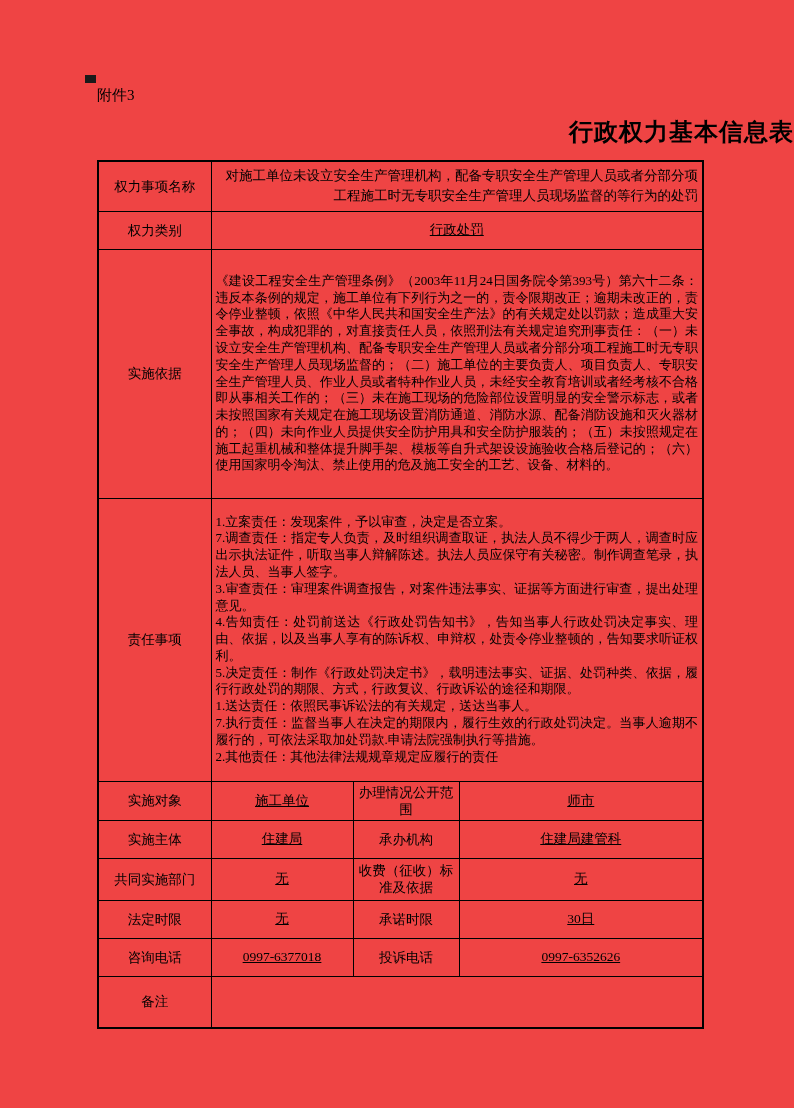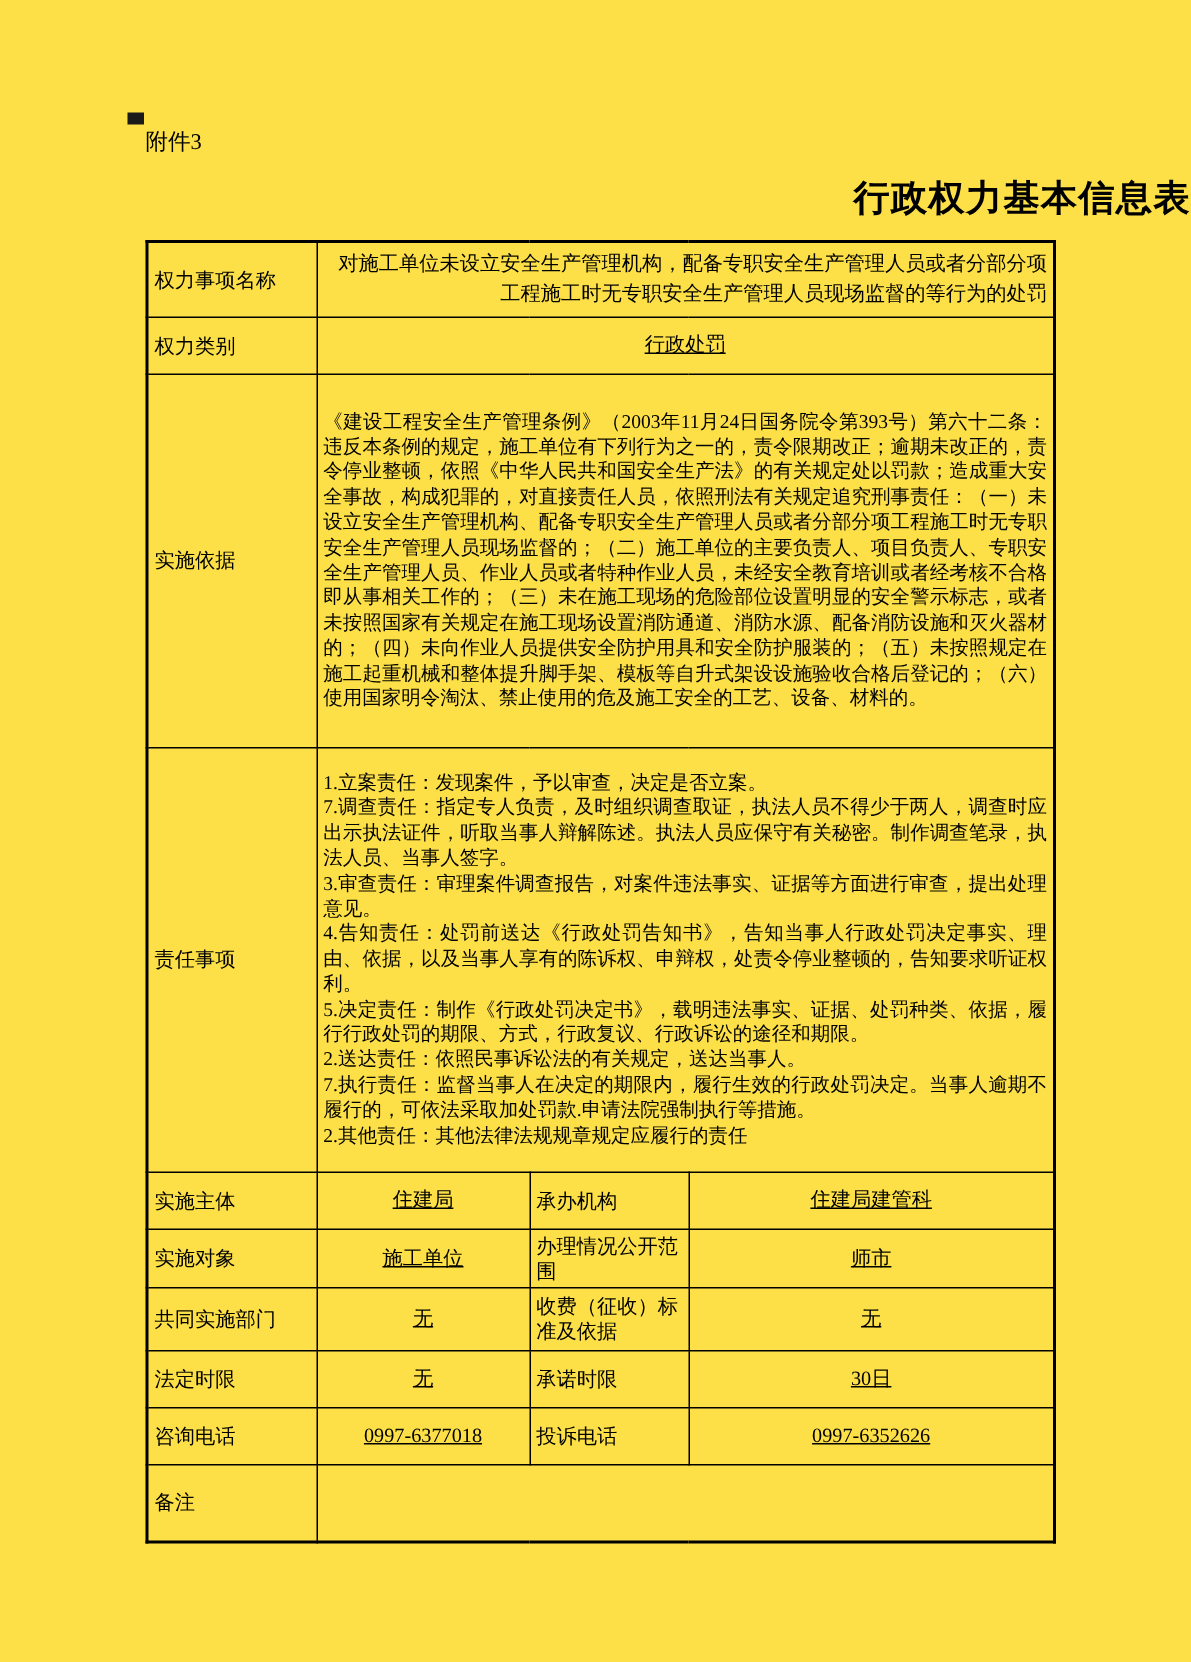--- a/index.html
+++ b/index.html
@@ -1,20 +1,20 @@
 <!DOCTYPE html>
 <html><head>
 <meta charset="utf-8">
 <style>
   html, body { margin: 0; padding: 0; background: #ffffff; }
   .page {
     position: relative;
     width: 794px;
     height: 1108px;
-    background: #fde047;
+    background: #ef4444;
     color: #000000;
     font-family: "Liberation Serif", "DejaVu Serif", serif;
     overflow: hidden;
     box-sizing: border-box;
   }
   .speck {
     position: absolute;
     left: 85px; top: 75px;
     width: 11px; height: 8px;
     background: #1a1a1a;
@@ -43,20 +43,21 @@
     table-layout: fixed;
   }
   table.info td {
     border: 1px solid #000;
     vertical-align: middle;
     overflow: hidden;
     padding: 2px 4px;
     box-sizing: border-box;
   }
   td.lbl {
+    text-align: center;
     font-size: 13.5px;
     line-height: 17px;
     padding: 2px 1px;
   }
   td.val-center {
     text-align: center;
     font-size: 13.5px;
     line-height: 18px;
     text-decoration: underline;
   }
@@ -110,38 +111,38 @@
     </tr>
 
     <tr style="height:283px">
       <td class="lbl">责任事项</td>
       <td class="val-long" colspan="3">
         <div>1.立案责任：发现案件，予以审查，决定是否立案。</div>
         <div>7.调查责任：指定专人负责，及时组织调查取证，执法人员不得少于两人，调查时应出示执法证件，听取当事人辩解陈述。执法人员应保守有关秘密。制作调查笔录，执法人员、当事人签字。</div>
         <div>3.审查责任：审理案件调查报告，对案件违法事实、证据等方面进行审查，提出处理意见。</div>
         <div>4.告知责任：处罚前送达《行政处罚告知书》，告知当事人行政处罚决定事实、理由、依据，以及当事人享有的陈诉权、申辩权，处责令停业整顿的，告知要求听证权利。</div>
         <div>5.决定责任：制作《行政处罚决定书》，载明违法事实、证据、处罚种类、依据，履行行政处罚的期限、方式，行政复议、行政诉讼的途径和期限。</div>
-        <div>2.送达责任：依照民事诉讼法的有关规定，送达当事人。</div>
+        <div>1.送达责任：依照民事诉讼法的有关规定，送达当事人。</div>
         <div>7.执行责任：监督当事人在决定的期限内，履行生效的行政处罚决定。当事人逾期不履行的，可依法采取加处罚款.申请法院强制执行等措施。</div>
         <div>2.其他责任：其他法律法规规章规定应履行的责任</div>
       </td>
+    </tr>
+
+    <tr style="height:38px">
+      <td class="lbl">实施对象</td>
+      <td class="val-center">施工单位</td>
+      <td class="lbl">办理情况公开范围</td>
+      <td class="val-center">师市</td>
     </tr>
 
     <tr style="height:38px">
       <td class="lbl">实施主体</td>
       <td class="val-center">住建局</td>
       <td class="lbl">承办机构</td>
       <td class="val-center">住建局建管科</td>
-    </tr>
-
-    <tr style="height:38px">
-      <td class="lbl">实施对象</td>
-      <td class="val-center">施工单位</td>
-      <td class="lbl">办理情况公开范围</td>
-      <td class="val-center">师市</td>
     </tr>
 
     <tr style="height:42px">
       <td class="lbl">共同实施部门</td>
       <td class="val-center">无</td>
       <td class="lbl">收费（征收）标准及依据</td>
       <td class="val-center">无</td>
     </tr>
 
     <tr style="height:38px">

